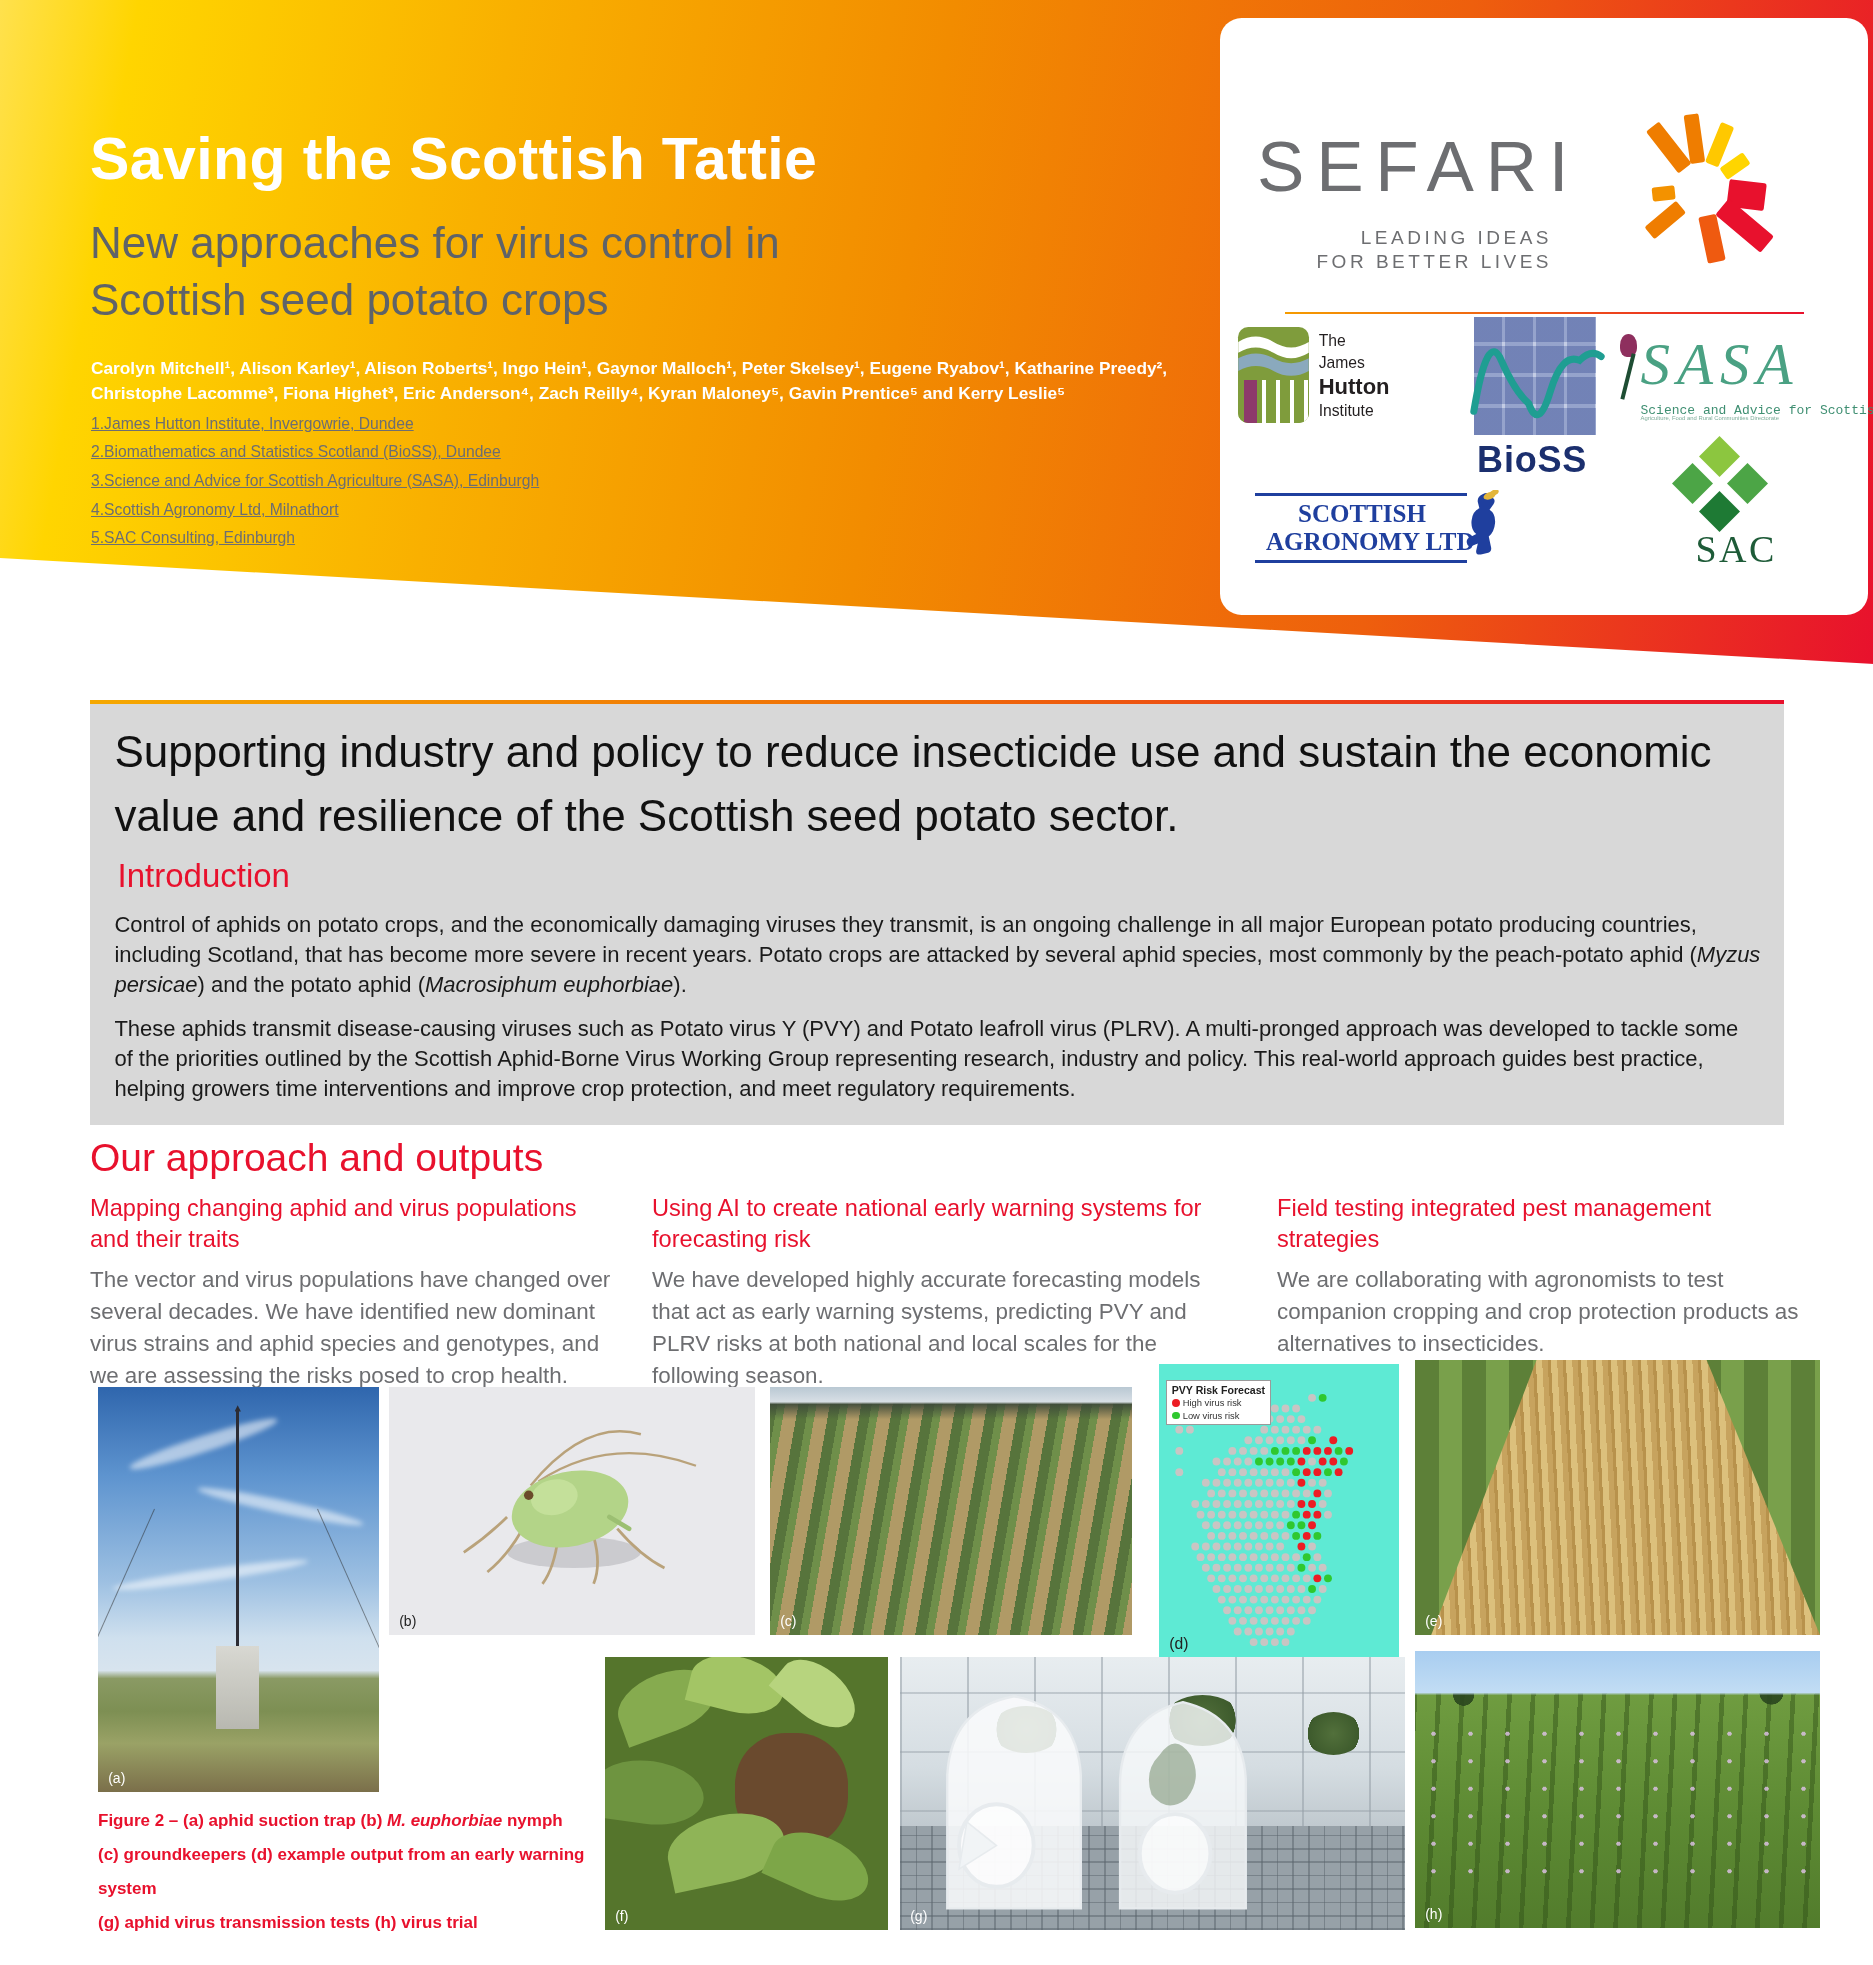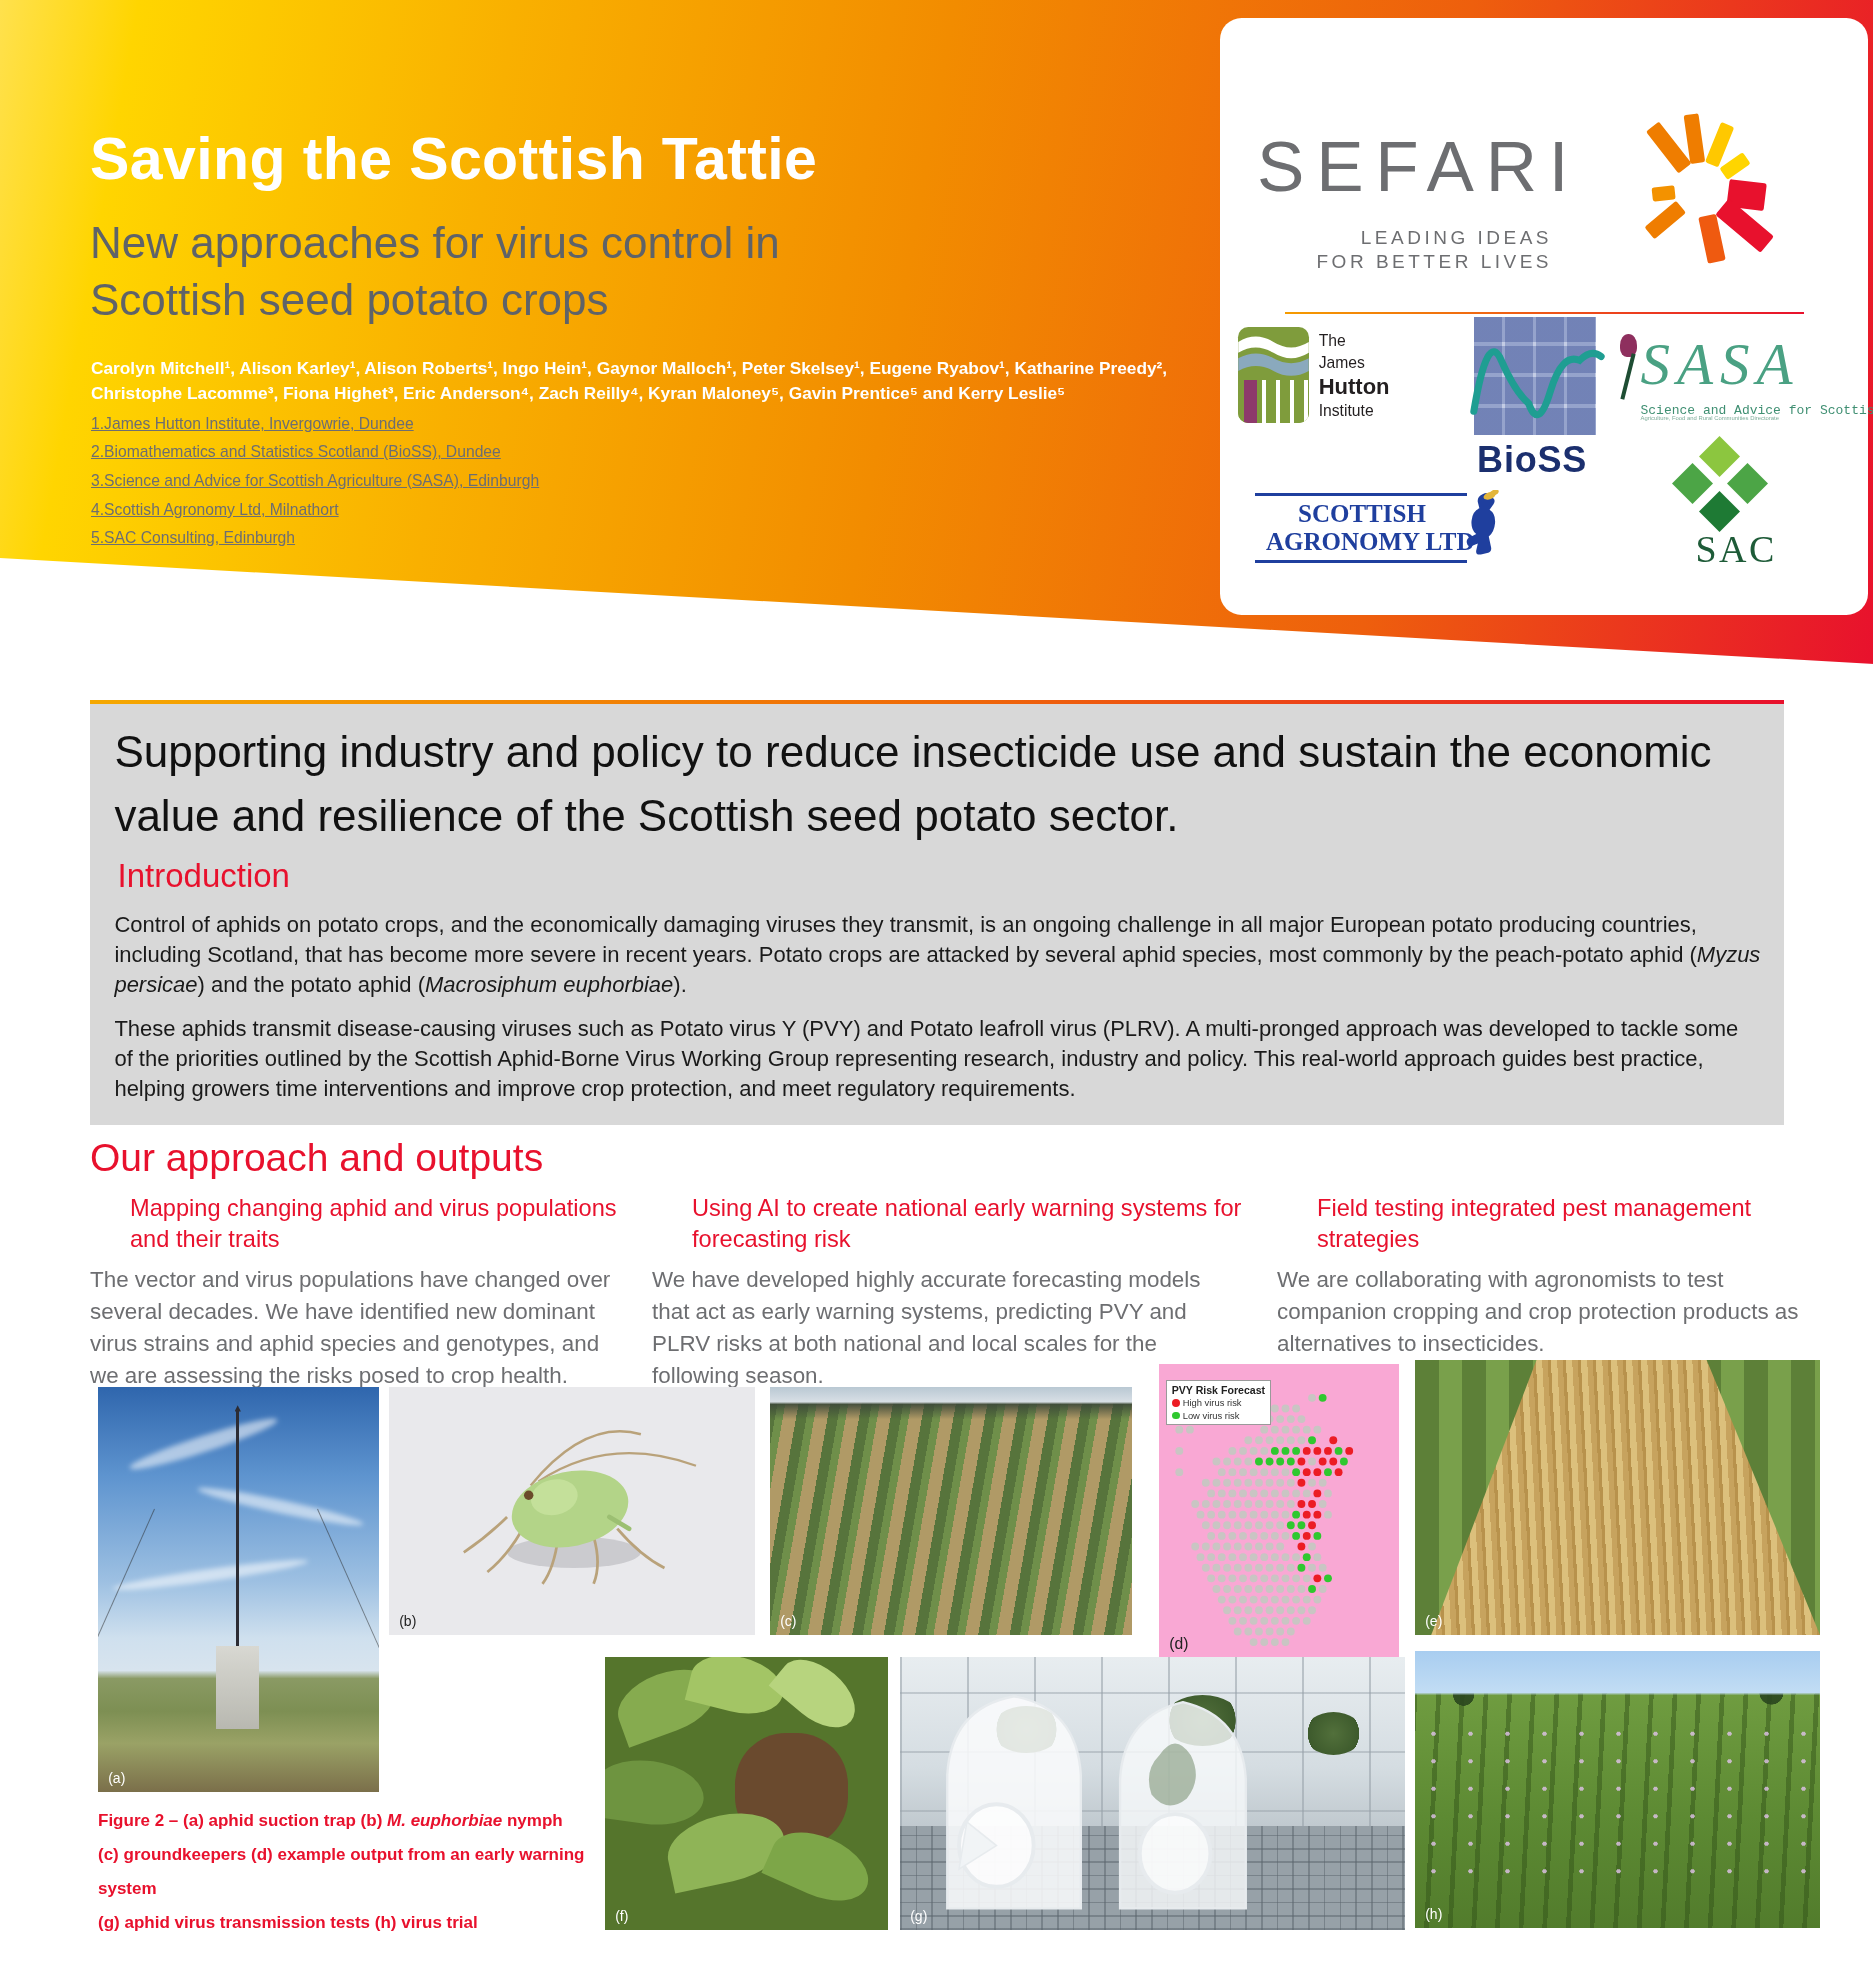--- a/index.html
+++ b/index.html
@@ -62,42 +62,42 @@
   .sac-word{position:absolute;left:27.5px;top:85px;font-family:"Liberation Serif",serif;font-size:38px;color:#1e5b38;letter-spacing:2.4px;}
   
   .state-line{position:absolute;left:90px;top:700px;width:1694px;height:3.5px;background:linear-gradient(90deg,#f5a800,#ef6a08,#e8112d);}
   .state-box{position:absolute;left:90px;top:704px;width:1694px;height:421px;background:#d8d8d8;}
   .statement{position:absolute;left:24.4px;top:15.7px;width:1643px;font-size:44px;line-height:64px;color:#111;}
   .intro-head{position:absolute;left:27.5px;top:153px;font-size:33px;color:#e8112d;}
   .intro-p{position:absolute;left:24.4px;width:1647px;font-size:22px;line-height:30px;color:#1a1a1a;}
   .it{font-style:italic;}
   
   .approach-head{position:absolute;left:90px;top:1136px;font-size:39px;font-weight:500;color:#e8112d;}
-  .col-head{position:absolute;font-size:23.6px;line-height:31px;color:#e8112d;font-weight:500;margin-left:40px;}
+  .col-head{position:absolute;font-size:23.6px;line-height:31px;color:#e8112d;font-weight:500;}
   .col-body{position:absolute;font-size:22.4px;line-height:32px;color:#6d6e71;}
   
   .photo{position:absolute;overflow:hidden;}
   .plabel{position:absolute;left:10.2px;bottom:6.3px;font-size:14px;color:#ffffff;z-index:5;}
   .plabel.dark{color:#222;}
   
   .ph-a{background:linear-gradient(180deg,#2f66ad 0%,#5e94cf 22%,#9dc0e2 48%,#cfe0ee 62%,#d8e4ee 70%,#8a9a64 72%,#7d8f53 80%,#9aa266 88%,#7b6f4a 100%);}
   .streak{position:absolute;background:rgba(255,255,255,.55);filter:blur(2.4px);border-radius:50%;}
   .pole{position:absolute;left:49%;top:6%;width:3.5px;height:64%;background:#2c2c34;}
   .pole-tip{position:absolute;left:48.6%;top:4.5%;width:6.3px;height:6.3px;background:#2c2c34;clip-path:polygon(50% 0,100% 100%,0 100%);}
   .trap-box{position:absolute;left:42%;top:64%;width:43px;height:83px;background:linear-gradient(180deg,#d8d8d2,#b8b8b0);}
   .guy{position:absolute;width:0.8px;height:165px;background:rgba(40,40,40,.5);transform-origin:top;}
   
   .ph-b{background:#e9e9ec;}
   
   .ph-c{background:
     linear-gradient(180deg,#b9c8d3 0%,#d8dfe5 6%,rgba(0,0,0,0) 7%),
     linear-gradient(180deg,rgba(62,74,58,.9) 7%,rgba(62,74,58,0) 13%),
     repeating-linear-gradient(100deg,#57743c 0 10.2px,#6f8f4a 10.2px 18px,#b09a66 18px 31px),#6f8f4a;}
   
-  .ph-d{background:#f9a8d4;}
+  .ph-d{background:#5eead4;}
   .map-legend{position:absolute;left:7px;top:15.7px;border:0.8px solid #9a9a9a;background:#fff;padding:3.1px 4.7px;z-index:4;}
   .map-legend .t{font-size:10.6px;font-weight:700;color:#222;}
   .map-legend .row{font-size:9.4px;color:#333;display:flex;align-items:center;margin-top:1.6px;}
   .ldot{width:7.9px;height:7.9px;border-radius:50%;display:inline-block;margin-right:3.1px;}
   
   .ph-e{background:repeating-linear-gradient(90deg,#5d8038 0 23.6px,#79a04b 23.6px 47px);}
   .straw-swath{position:absolute;left:0;top:0;width:100%;height:100%;
      clip-path:polygon(30% 0,72% 0,100% 100%,4% 100%);
      background:repeating-linear-gradient(87deg,#dcc07c 0 6.3px,#c7a35e 6.3px 11.8px,#b8924c 11.8px 15px);}
   

